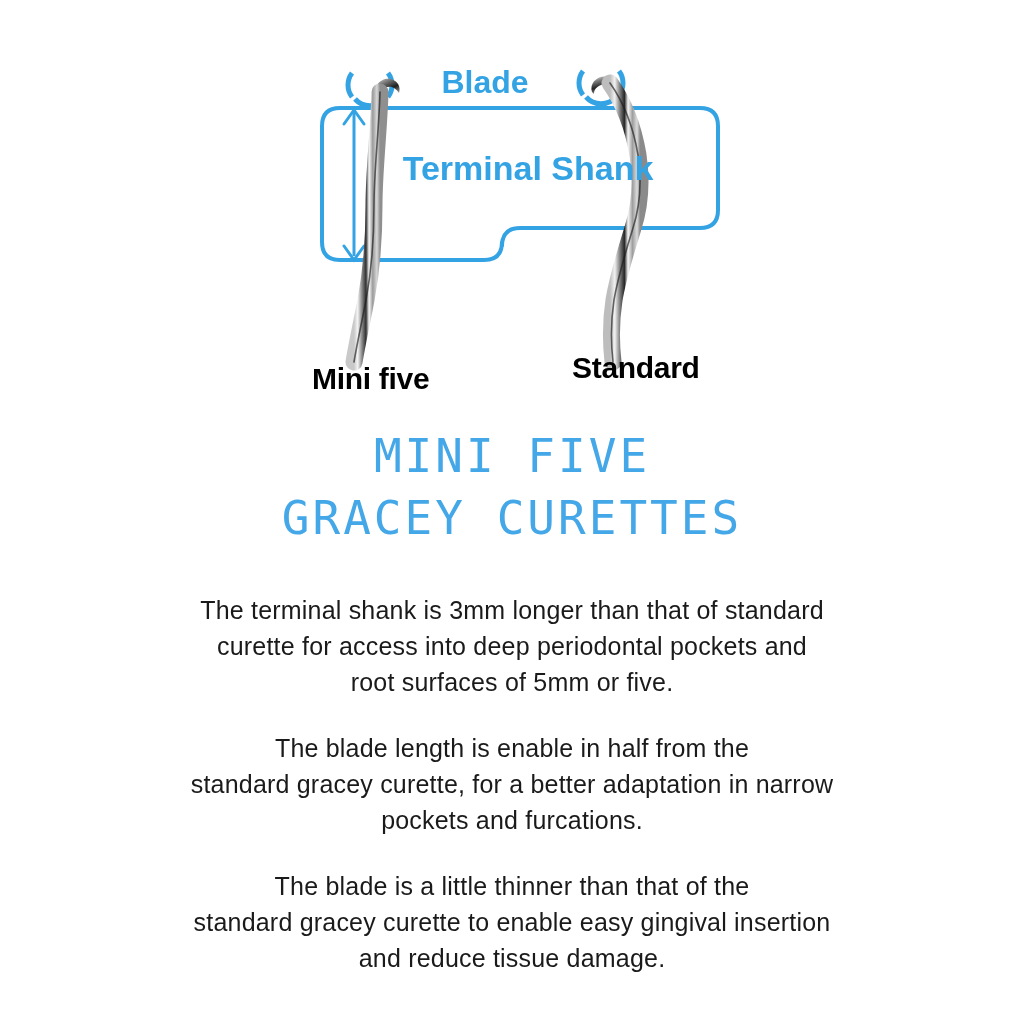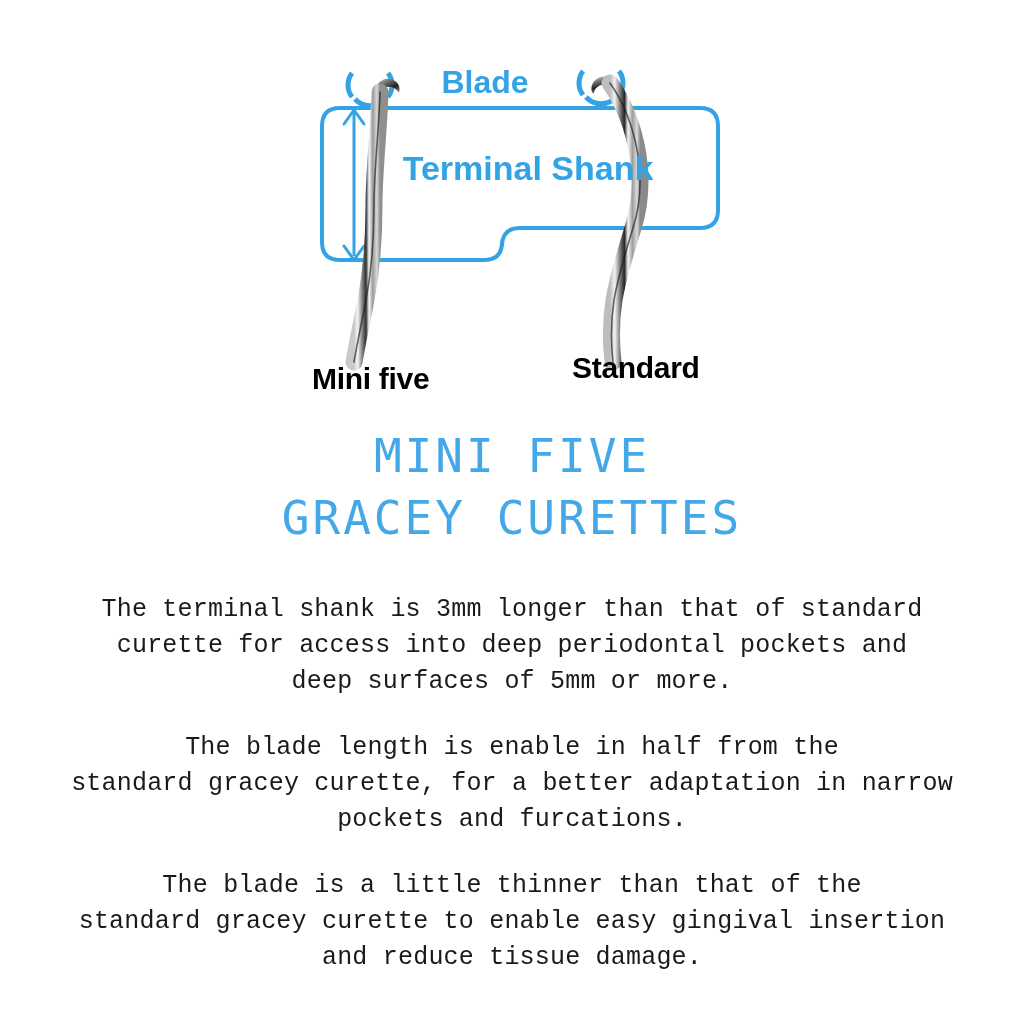--- a/index.html
+++ b/index.html
@@ -72,21 +72,21 @@
 
   
   .body-block {
     position: absolute;
     left: 0;
     top: 592px;
     width: 1024px;
     text-align: center;
   }
   .body-paragraph {
-    font-family: Liberation Mono, monospace;
+    font-family: Liberation Sans, sans-serif;
     font-size: 25px;
     line-height: 36px;
     color: #1a1a1a;
     letter-spacing: 0.2px;
     margin: 0 0 30px 0;
     padding: 0 6px;
   }
   .body-paragraph:last-child {
     margin-bottom: 10px;
   }
@@ -207,21 +207,21 @@
   <div class="title-block">
     <div class="title-line">MINI FIVE</div>
     <div class="title-line">GRACEY CURETTES</div>
   </div>
 
   <div class="body-block">
 
     <p class="body-paragraph">
       <span class="body-line">The terminal shank is 3mm longer than that of standard</span>
       <span class="body-line">curette for access into deep periodontal pockets and</span>
-      <span class="body-line">deep surfaces of 5mm or more.</span>
+      <span class="body-line">root surfaces of 5mm or five.</span>
     </p>
 
     <p class="body-paragraph">
       <span class="body-line">The blade length is enable in half from the</span>
       <span class="body-line">standard gracey curette, for a better adaptation in narrow</span>
       <span class="body-line">pockets and furcations.</span>
     </p>
 
     <p class="body-paragraph">
       <span class="body-line">The blade is a little thinner than that of the</span>

